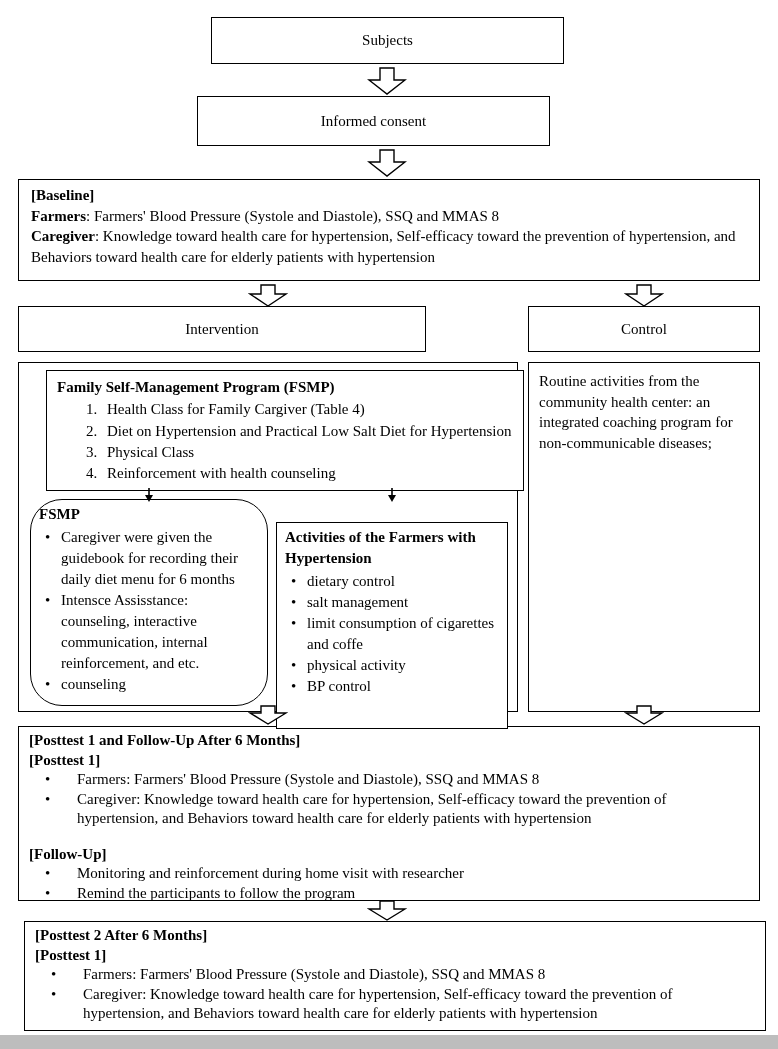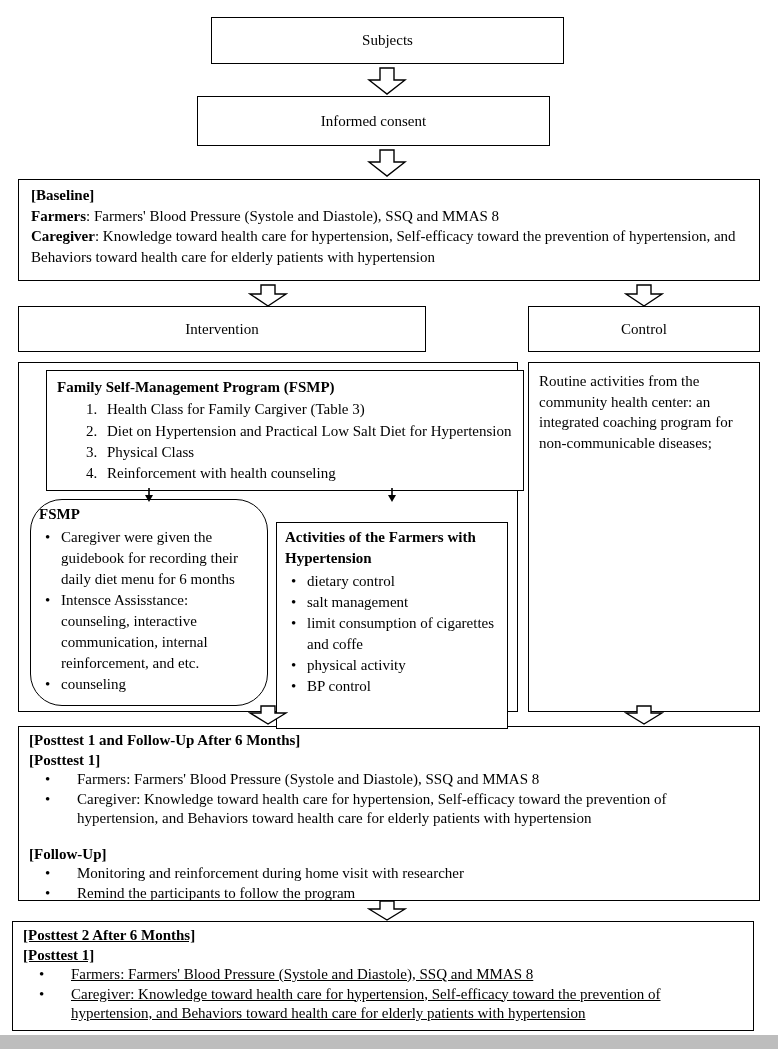--- a/index.html
+++ b/index.html
@@ -18,21 +18,21 @@
   #consent       { left:197px; top:96px;  width:353px; height:50px; }
   #baseline      { left:18px;  top:179px; width:742px; height:102px; padding:5px 12px 0 12px; line-height:1.38; }
   #intervention  { left:18px;  top:306px; width:408px; height:46px; }
   #control       { left:528px; top:306px; width:232px; height:46px; }
   #left-container{ left:18px;  top:362px; width:500px; height:350px; }
   #fsmp-program  { left:30px;  top:370px; width:478px; height:121px; padding:6px 10px 0 10px; line-height:1.42; z-index:2;margin-left:16px; }
   #fsmp-sub      { left:30px;  top:499px; width:238px; height:207px; padding:4px 8px 0 8px; line-height:1.4; z-index:2;border-radius:32px; }
   #activities-sub{ left:276px; top:522px; width:232px; height:207px; padding:4px 8px 0 8px; line-height:1.4; z-index:2; }
   #routine       { left:528px; top:362px; width:232px; height:350px; padding:8px 10px 0 10px; line-height:1.38; }
   #posttest1     { left:18px;  top:726px; width:742px; height:175px; padding:4px 10px 0 10px; line-height:1.3; }
-  #posttest2     { left:12px;  top:921px; width:742px; height:110px; padding:4px 10px 0 10px; line-height:1.3;text-decoration:underline; }
+  #posttest2     { left:24px;  top:921px; width:742px; height:110px; padding:4px 10px 0 10px; line-height:1.3; }
 
   .num-list { list-style:decimal; padding-left:44px; margin-top:1px; }
   .num-list li { padding-left:6px; }
 
   .bullets { list-style:none; margin-top:2px; }
   .bullets li { position:relative; padding-left:22px; }
   .bullets li::before { content:"\2022"; position:absolute; left:6px; }
 
   .wide-bullets { list-style:none; }
   .wide-bullets li { position:relative; padding-left:48px; }
@@ -90,21 +90,21 @@
   </div>
   <div class="box center-text" id="control">
     <span>Control</span>
   </div>
 
   <div class="box" id="left-container"></div>
 
   <div class="box" id="fsmp-program">
     <div class="box-title">Family Self-Management Program (FSMP)</div>
     <ol class="num-list">
-      <li>Health Class for Family Cargiver (Table 3)</li>
+      <li>Health Class for Family Cargiver (Table 4)</li>
       <li>Diet on Hypertension and Practical Low Salt Diet for Hypertension</li>
       <li>Physical Class</li>
       <li>Reinforcement with health counseling</li>
     </ol>
   </div>
 
   <div class="arrow-wrap" style="left:143px; top:488px;">
     <svg width="12" height="14" viewBox="0 0 12 14">
         <line x1="6" y1="0" x2="6" y2="8" stroke="#000" stroke-width="1.6"></line>
         <polygon points="2,7 10,7 6,14" fill="#000"></polygon>

